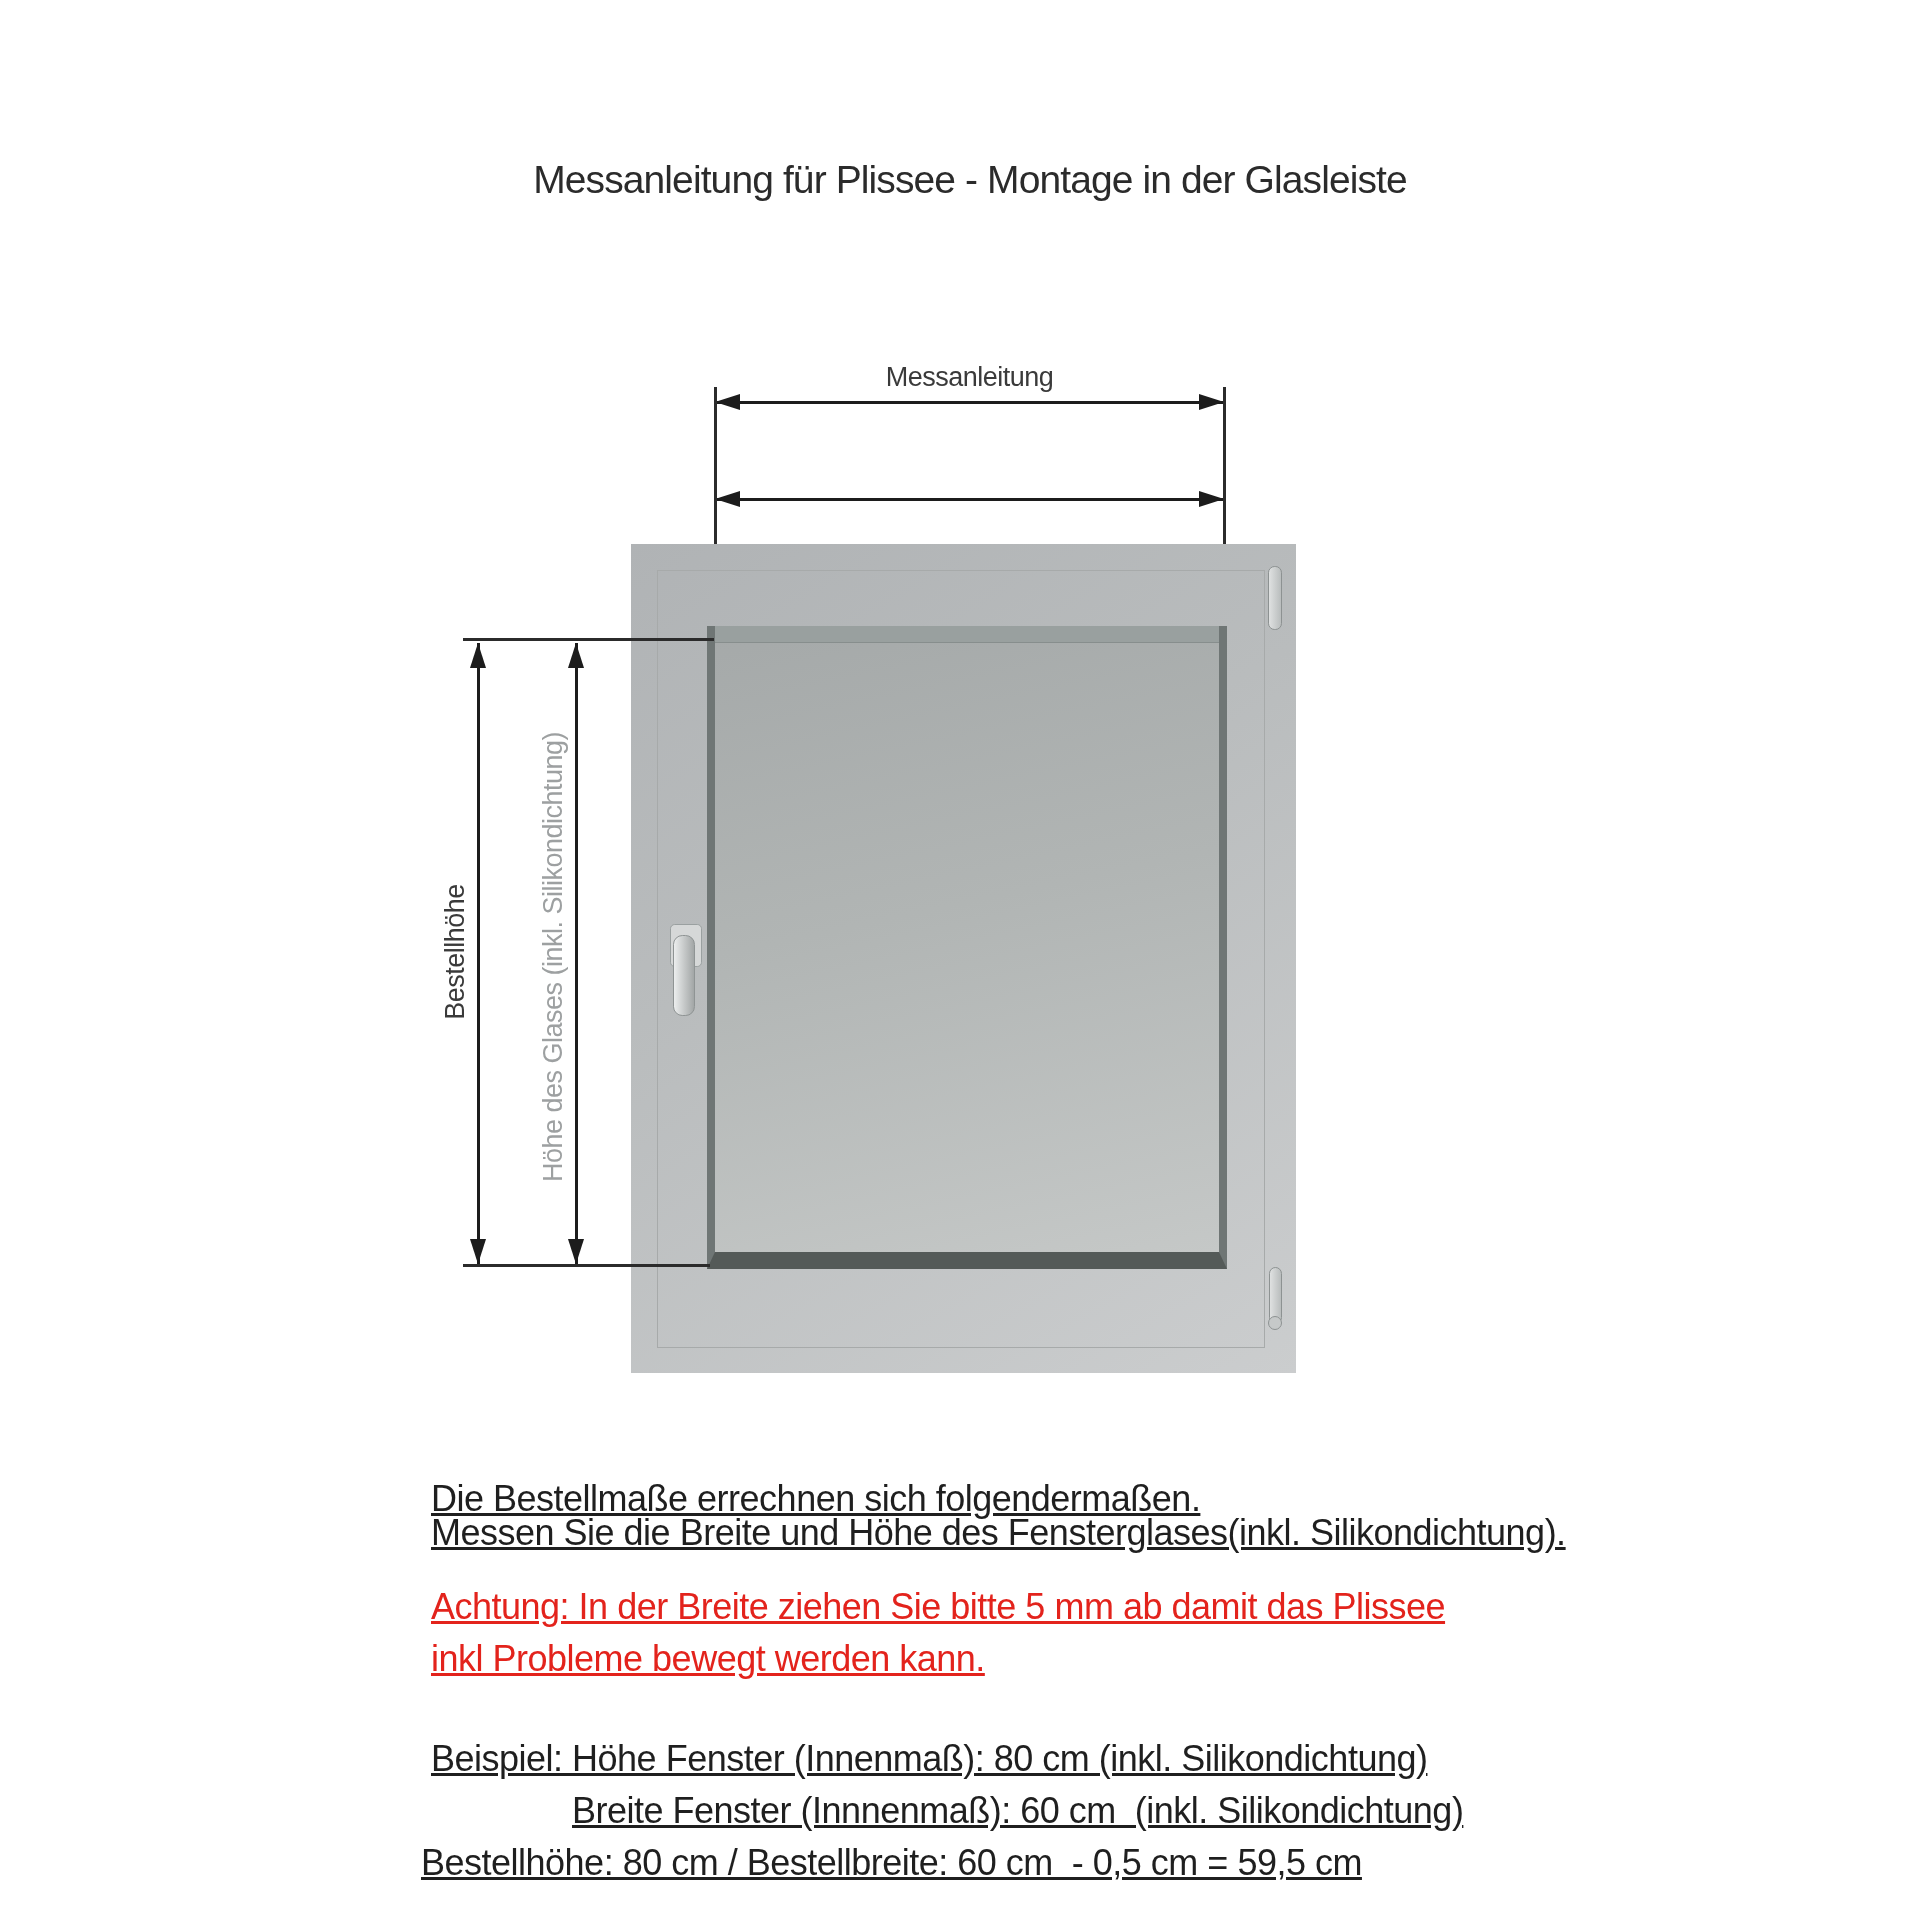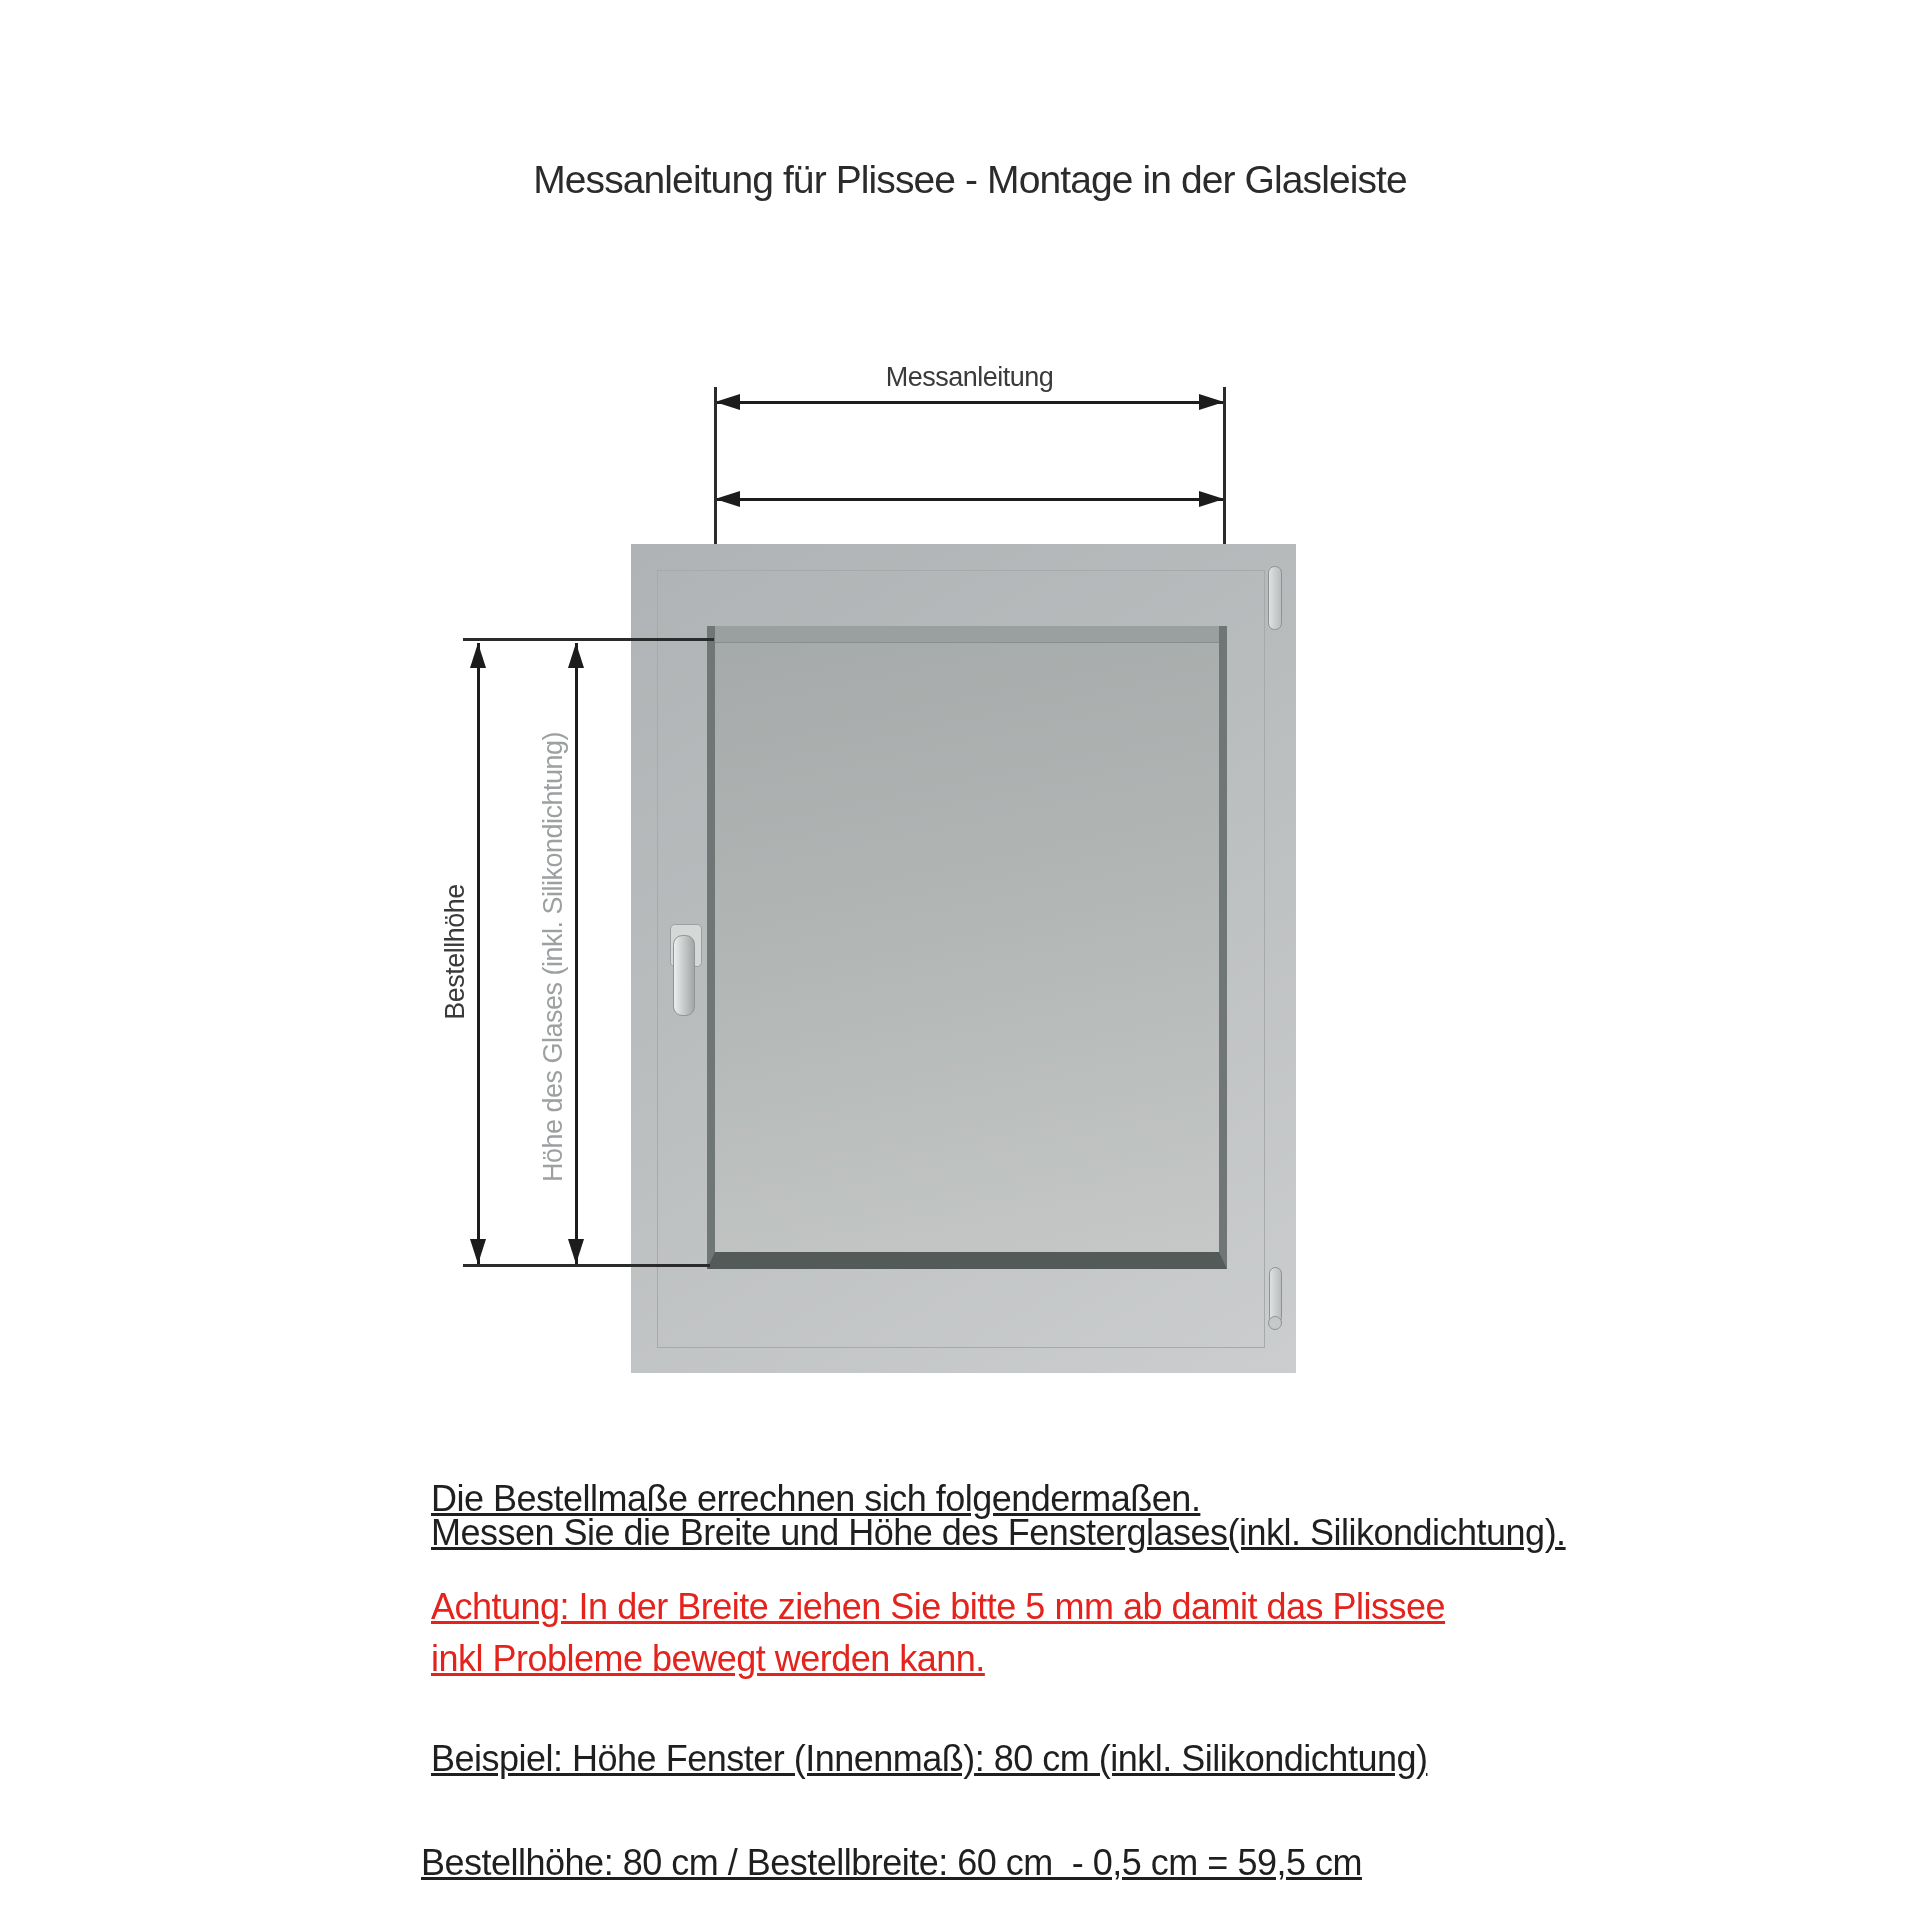--- a/index.html
+++ b/index.html
@@ -102,16 +102,17 @@
 
   <div class="mlabel-v dark-label" style="left:455px;top:952px;">Bestellhöhe</div>
   <div class="mlabel-v gray-label" style="left:553px;top:957px;">Höhe des Glases (inkl. Silikondichtung)</div>
 
   <div class="txt" style="left:431px;top:1478px;">Die Bestellmaße errechnen sich folgendermaßen.</div>
   <div class="txt" style="left:431px;top:1512px;">Messen Sie die Breite und Höhe des Fensterglases(inkl. Silikondichtung).</div>
   <div class="txt red" style="left:431px;top:1586px;">Achtung: In der Breite ziehen Sie bitte 5 mm ab damit das Plissee</div>
   <div class="txt red" style="left:431px;top:1638px;">inkl Probleme bewegt werden kann.</div>
 
   <div class="txt" style="left:431px;top:1738px;">Beispiel: Höhe Fenster (Innenmaß): 80 cm (inkl. Silikondichtung)</div>
+  <div class="txt" style="left:572px;top:1790px;">Breite Fenster (Innnenmaß): 60 cm  (inkl. Silikondichtung)</div>
   <div class="txt" style="left:421px;top:1842px;">Bestellhöhe: 80 cm / Bestellbreite: 60 cm  - 0,5 cm = 59,5 cm</div>
 
 </div>
 
 
 </body></html>

